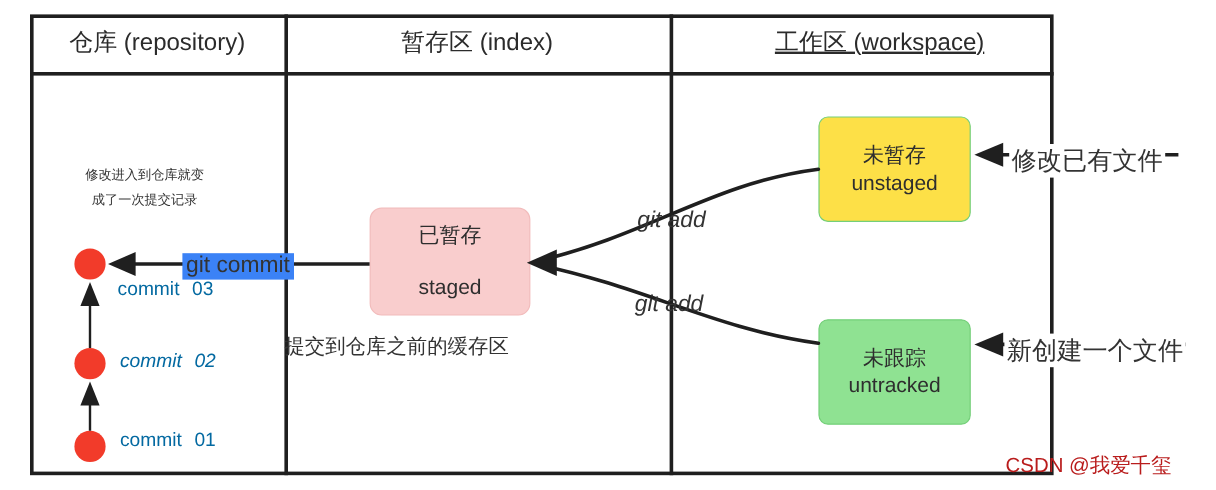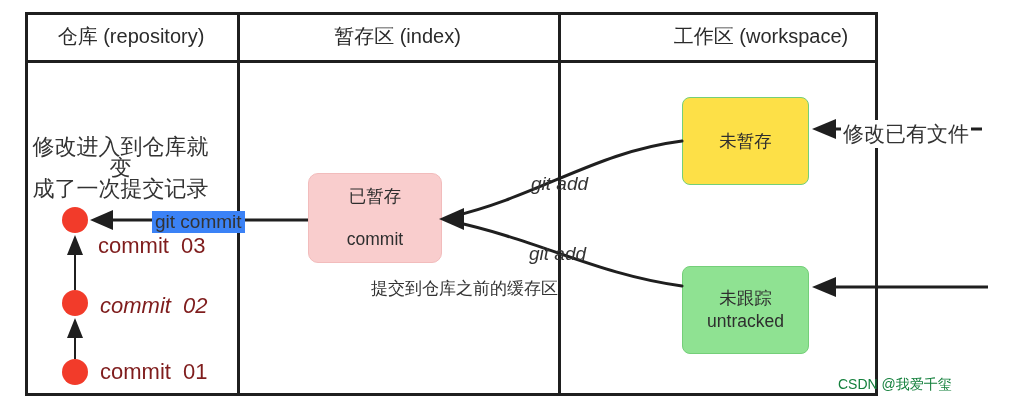--- a/index.html
+++ b/index.html
@@ -44,21 +44,21 @@
     position: absolute;
     top: 12px; height: 48px;
     line-height: 48px;
     text-align: center;
     font-size: 20px;
     color: #2b2b2b;
     z-index: 4;
   }
   .hdr-repo  { left: 25px;  width: 212px; }
   .hdr-index { left: 237px; width: 321px; }
-  .hdr-work  { left: 578px; width: 366px; }
+  .hdr-work  { left: 550px; width: 366px; text-decoration: underline; }
 
   
   .node-box {
     position: absolute;
     display: flex;
     flex-direction: column;
     align-items: center;
     justify-content: center;
     text-align: center;
     font-size: 17.5px;
@@ -93,55 +93,55 @@
   
   .txt {
     position: absolute;
     color: #333333;
     white-space: nowrap;
     z-index: 4;
   }
   .repo-note {
     left: 28px; top: 136px;
     width: 185px;
-    font-size: 22px;
+    font-size: 11px;
     line-height: 21px;
     text-align: center;
     white-space: normal;
   }
-  .commit-label { font-size: 22px; word-spacing: 6px; color: #7f1d1d; }
+  .commit-label { font-size: 16px; word-spacing: 6px; color: #0369a1; }
   .lbl-commit03 { left: 98px;  top: 233px; }
   .lbl-commit02 { left: 100px; top: 293px; font-style: italic; }
   .lbl-commit01 { left: 100px; top: 359px; }
   .git-commit-label {
     left: 152px; top: 211px;
     font-size: 19px;
     background: #3b82f6;
     padding: 0 3px;
   }
   .staged-caption {
     left: 237px; top: 277px;
     width: 321px;
-    text-align: right;
+    text-align: left;
     font-size: 17px;
   }
   .git-add-label { font-size: 19px; font-style: italic; }
   .git-add-top    { left: 531px; top: 173px; }
   .git-add-bottom { left: 529px; top: 243px; }
   .arrow-side-label {
     font-size: 21px;
     background: #ffffff;
     padding: 0 2px;
   }
   .lbl-modify { left: 841px; top: 120px; }
   .lbl-create { left: 837px; top: 278px; }
   .watermark {
     left: 838px; top: 376px;
-    font-size: 14px;
-    color: #15803d;
+    font-size: 17px;
+    color: #b91c1c;
     z-index: 5;
   }
 
   
   .overlay {
     position: absolute;
     left: 0; top: 0;
     width: 1013px; height: 408px;
     z-index: 3;
   }
@@ -164,34 +164,36 @@
     <span>修改进入到仓库就变</span><br>
     <span>成了一次提交记录</span>
   </div>
   <div class="txt commit-label lbl-commit03">commit 03</div>
   <div class="txt commit-label lbl-commit02">commit 02</div>
   <div class="txt commit-label lbl-commit01">commit 01</div>
   <div class="txt git-commit-label">git commit</div>
 
   <div class="node-box staged-box">
     <span>已暂存</span>
-    <span>commit</span>
+    <span>staged</span>
   </div>
   <div class="txt staged-caption">提交到仓库之前的缓存区</div>
   <div class="txt git-add-label git-add-top">git add</div>
   <div class="txt git-add-label git-add-bottom">git add</div>
 
   <div class="node-box unstaged-box">
     <span>未暂存</span>
+    <span>unstaged</span>
   </div>
   <div class="node-box untracked-box">
     <span>未跟踪</span>
     <span>untracked</span>
   </div>
   <div class="txt arrow-side-label lbl-modify">修改已有文件</div>
+  <div class="txt arrow-side-label lbl-create">新创建一个文件</div>
 
   <svg class="overlay" viewBox="0 0 1013 408" xmlns="http://www.w3.org/2000/svg">
 
     <circle cx="75" cy="220" r="13" fill="#f23b2a"></circle>
     <circle cx="75" cy="303" r="13" fill="#f23b2a"></circle>
     <circle cx="75" cy="372" r="13" fill="#f23b2a"></circle>
 
     <line x1="75" y1="253" x2="75" y2="290" stroke="#1f1f1f" stroke-width="2"></line>
     <polygon points="75,235 67,255 83,255" fill="#1f1f1f"></polygon>
 

